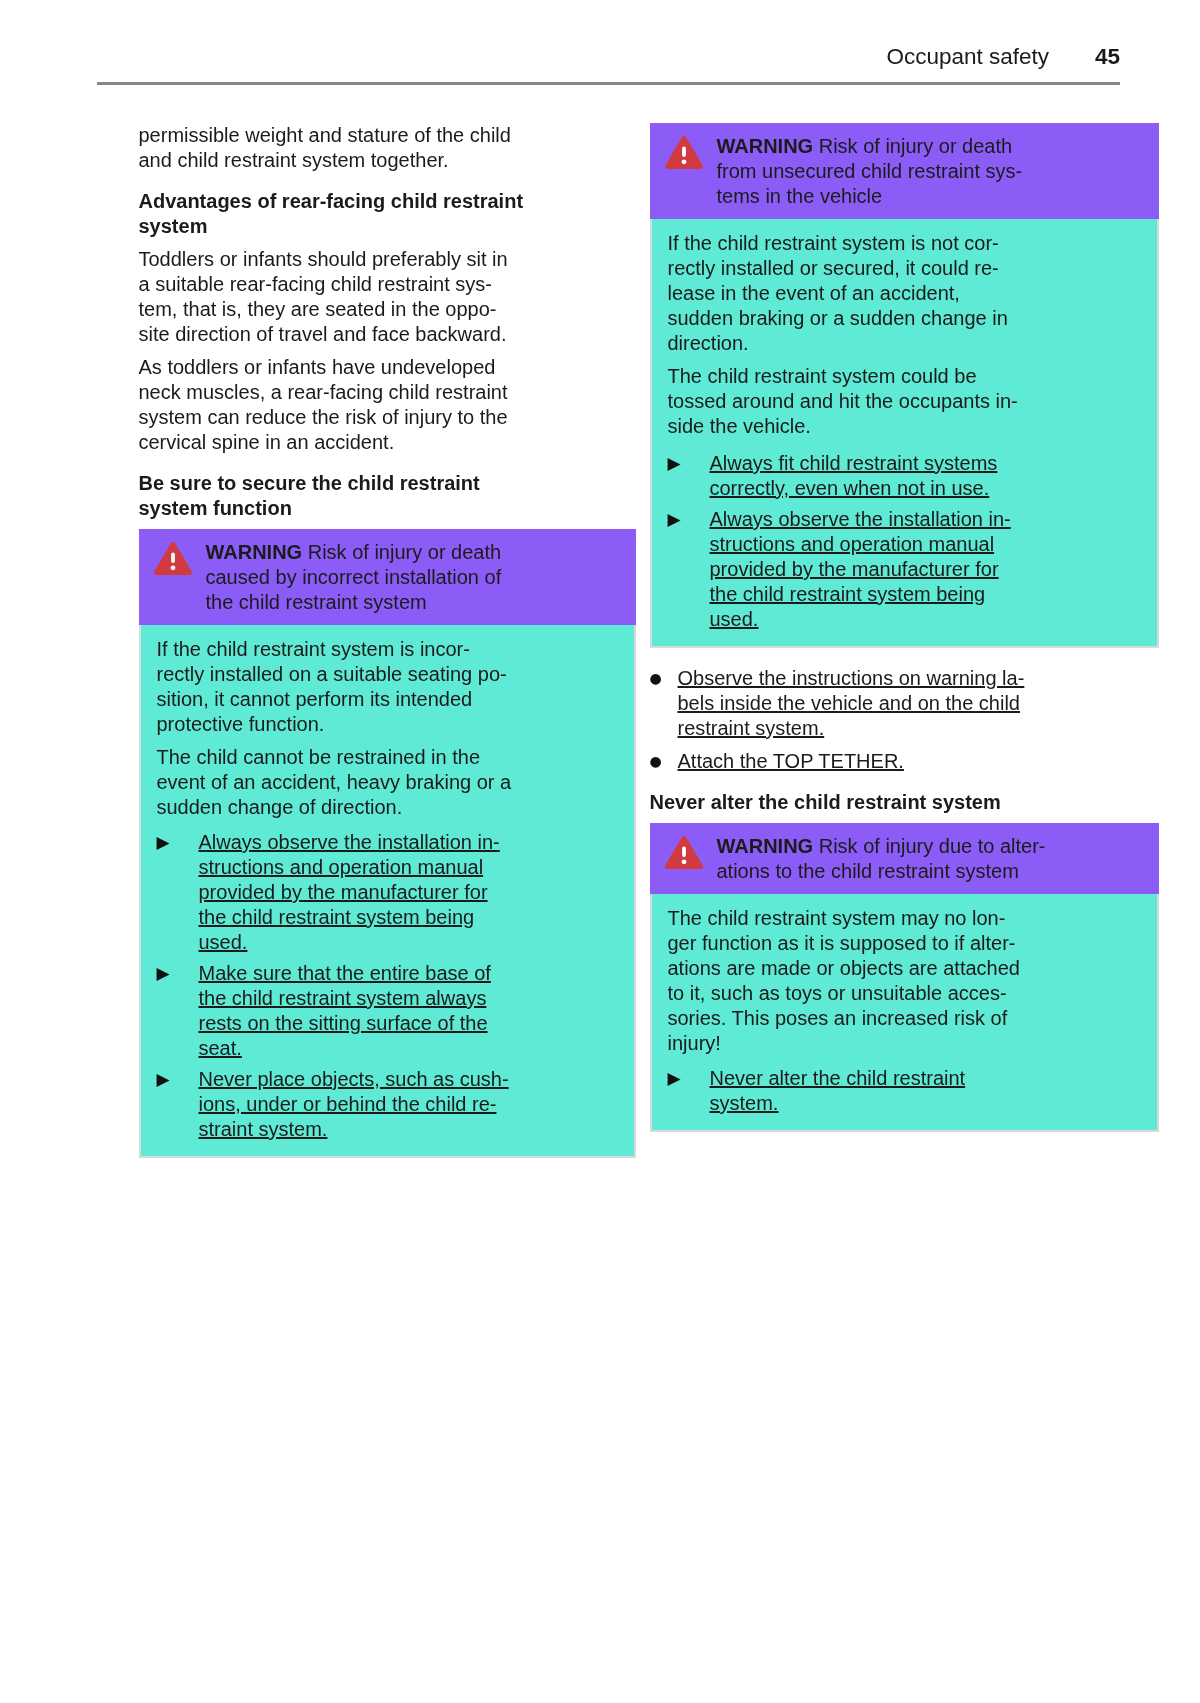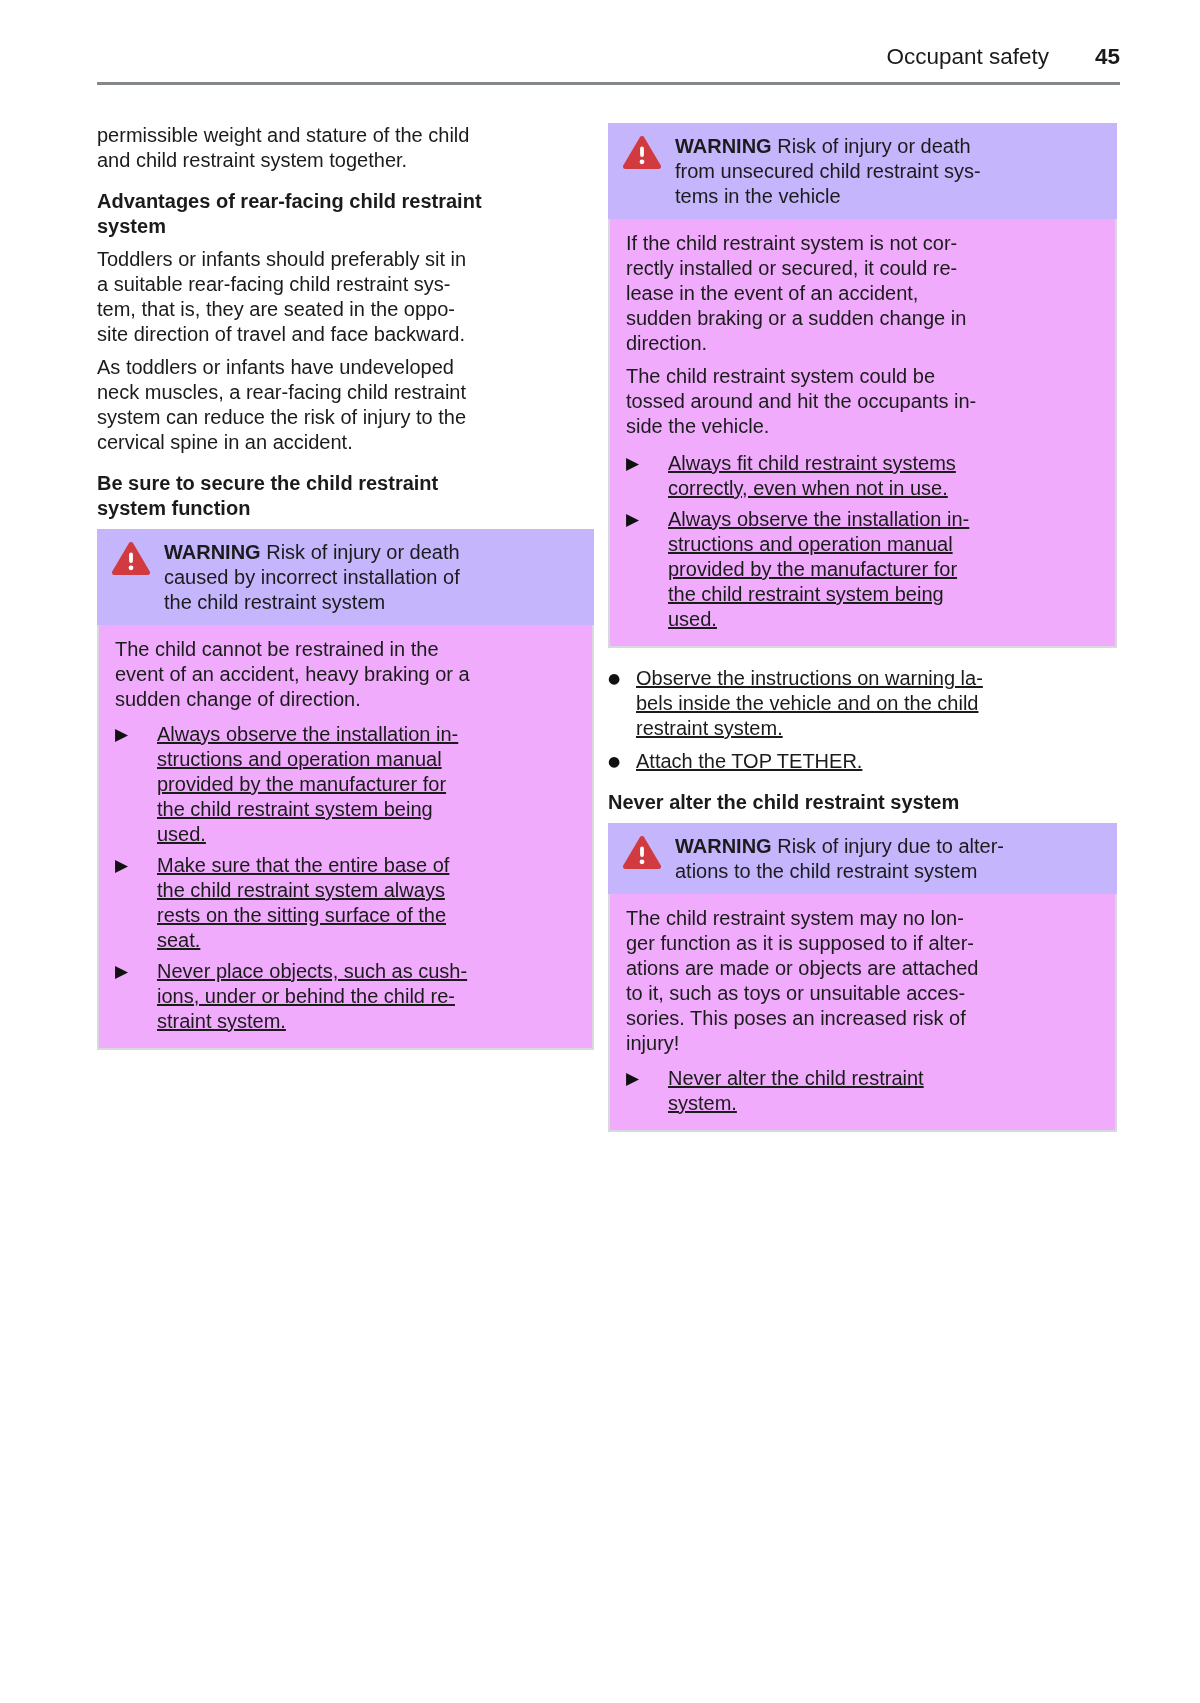--- a/index.html
+++ b/index.html
@@ -15,51 +15,51 @@
   
   .pagehead {
     display:flex; justify-content:flex-end; align-items:baseline;
     gap:46px; padding-right:80px;
     font-size:22.5px; line-height:26px;
   }
   .hnum { font-weight:700; }
   .rule { height:3px; background:#85888b; margin:12px 80px 0 97px; }
 
   
-  .cols { display:flex; gap:14px; margin:38px 0 0 97px; align-items:flex-start; }
+  .cols { display:flex; gap:14px; margin:38px 0 0 97px; align-items:flex-start;justify-content:center; }
   .col-left  { width:497px; flex:0 0 497px; }
   .col-right { width:509px; flex:0 0 509px; }
 
   p.body {
     margin:0 0 8px 0;
     font-size:20px; line-height:25px;
     white-space:pre-line;
   }
   h3.sect {
     margin:16px 0 8px 0;
     font-size:20px; line-height:25px; font-weight:700;
     white-space:pre-line;
   }
 
   
   .warnbox { margin:0 0 0 0; }
   .warnhead {
-    background:#c4b5fd;
+    background:#8b5cf6;
     display:flex; align-items:flex-start; gap:13px;
     padding:11px 14px 10px 14px;
   }
   .warnicon { flex:0 0 40px; padding-top:1px; }
   .warnicon svg { display:block; }
   .warntext { margin:0; font-size:20px; line-height:25px; }
   .wlabel { font-weight:700; }
   .wrest { white-space:pre-line; }
   .warnbody {
     border:2px solid #d7dadc; border-top:none;
     padding:12px 12px 14px 16px;
-    background:#f0abfc;
+    background:#5eead4;
   }
 
   
   .bullet { display:flex; margin:0 0 6px 0; }
   .bullet:last-child { margin-bottom:0; }
   .marker {
     flex:0 0 42px; width:42px;
     font-family:"DejaVu Sans", sans-serif;
     font-size:17px; line-height:25px; color:#111;
   }
@@ -109,20 +109,24 @@
               <path d="M20 3.5 L36.5 31.5 H3.5 Z" fill="#d13b40" stroke="#d13b40" stroke-width="5" stroke-linejoin="round"></path>
               <rect x="18.1" y="11.5" width="3.8" height="10.5" rx="1.9" fill="#ffffff"></rect>
               <circle cx="20" cy="26.8" r="2.4" fill="#ffffff"></circle>
             </svg>
           </span>
           <p class="warntext"><b class="wlabel">WARNING</b> <span class="wrest">Risk of injury or death
 caused by incorrect installation of
 the child restraint system</span></p>
         </div>
         <div class="warnbody">
+          <p class="body">If the child restraint system is incor-
+rectly installed on a suitable seating po-
+sition, it cannot perform its intended
+protective function.</p>
           <p class="body" style="margin-bottom:10px;">The child cannot be restrained in the
 event of an accident, heavy braking or a
 sudden change of direction.</p>
           <div class="bullet">
             <span class="marker">▶</span>
             <p class="btext">Always observe the installation in-
 structions and operation manual
 provided by the manufacturer for
 the child restraint system being
 used.</p>

